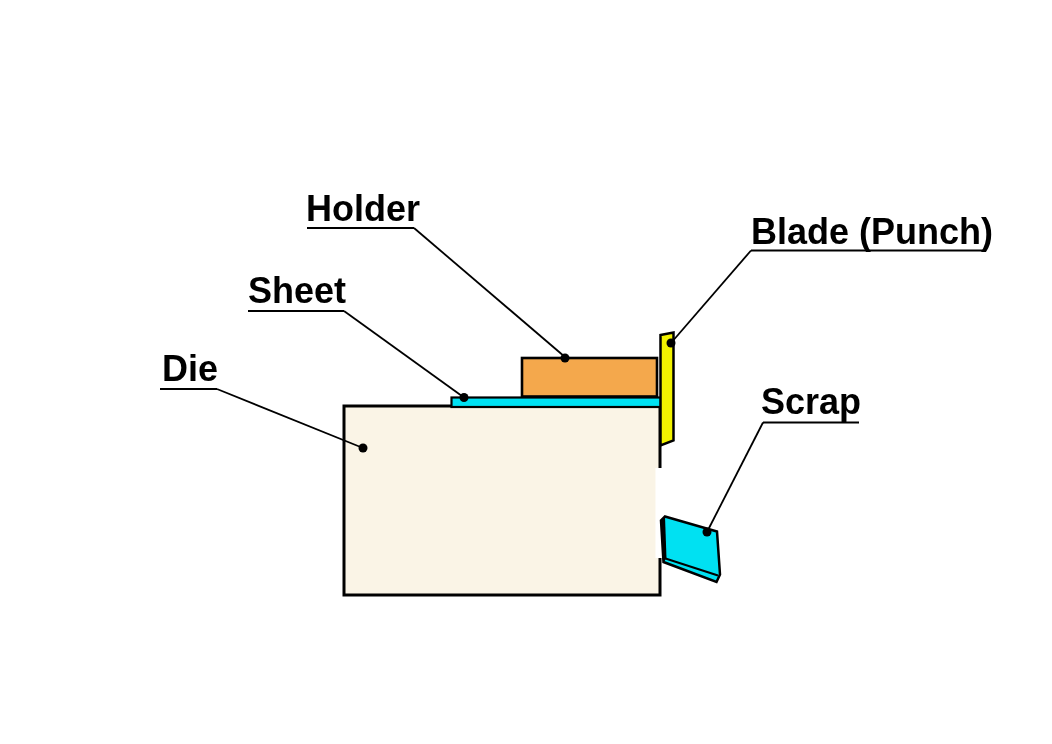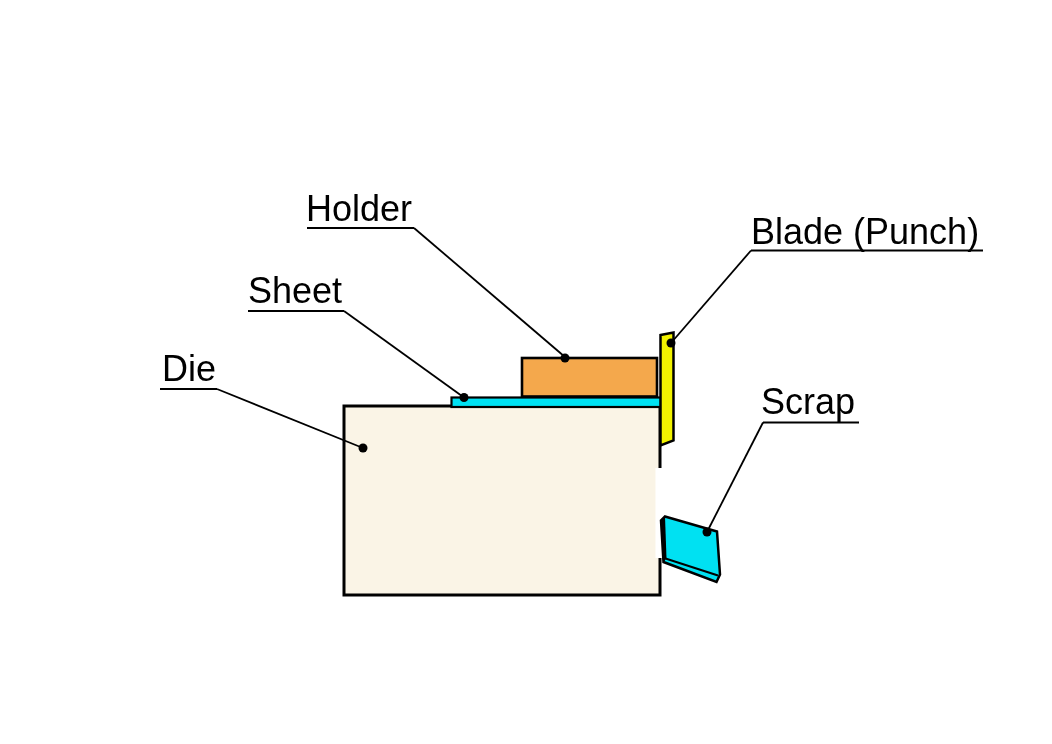--- a/index.html
+++ b/index.html
@@ -6,20 +6,21 @@
     margin: 0;
     padding: 0;
     background: #ffffff;
   }
   .stage {
     position: relative;
     width: 1052px;
     height: 676px;
     background: #ffffff;
     overflow: hidden;
+    font-weight: bold;
   }
   svg { display: block; }
   .part-shape {
     stroke: #000000;
     stroke-linejoin: miter;
   }
   .leader {
     stroke: #000000;
     stroke-width: 1.8;
     fill: none;

